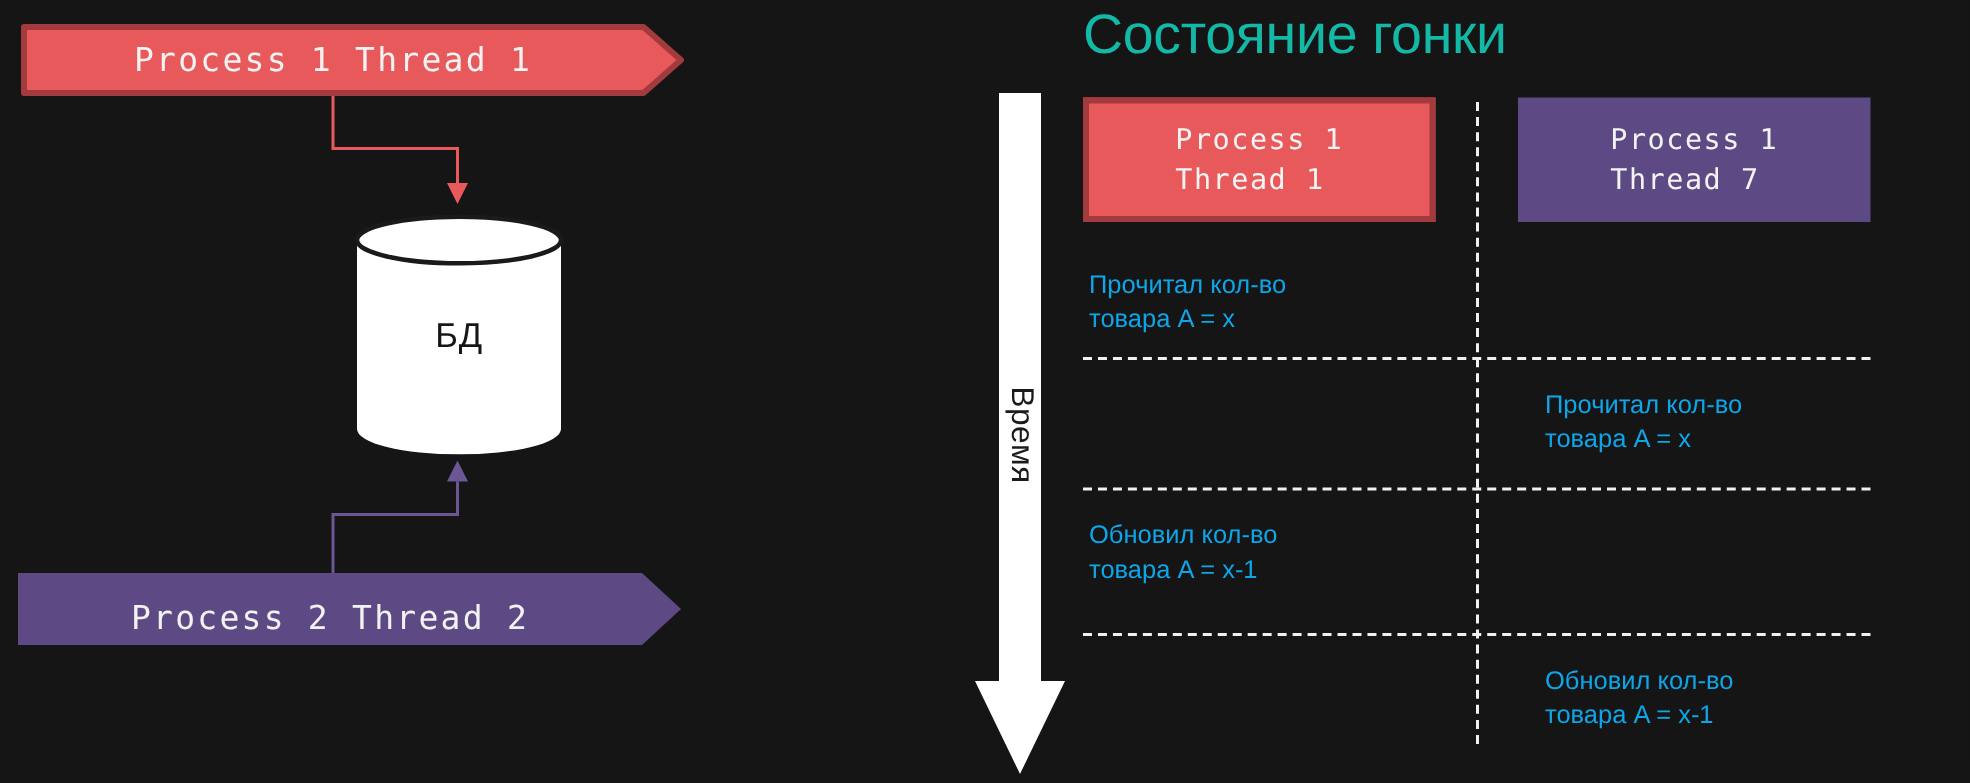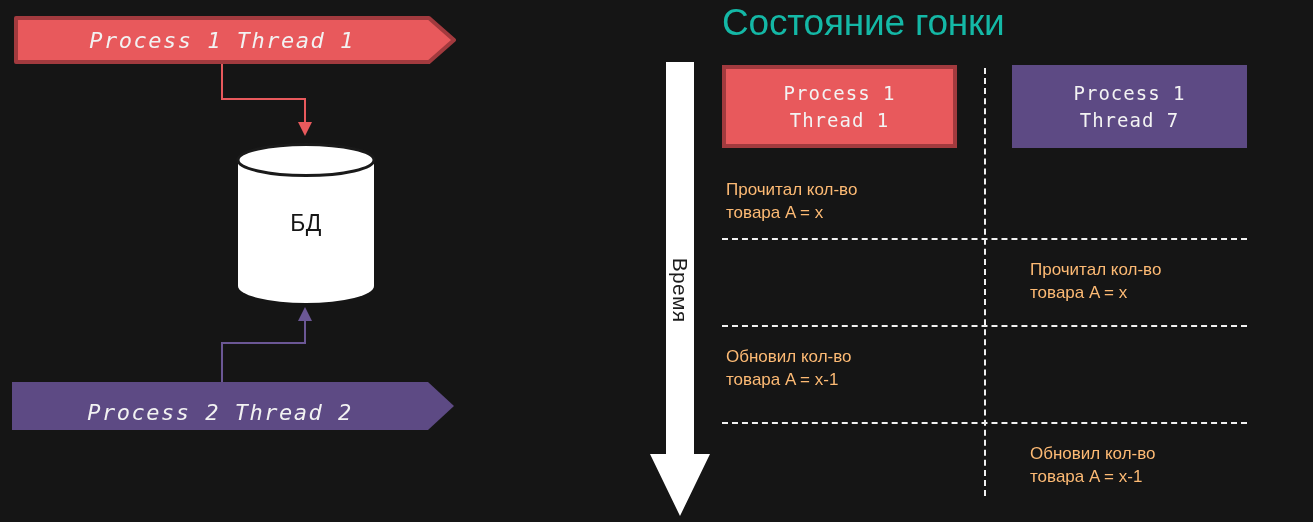--- a/index.html
+++ b/index.html
@@ -28,21 +28,20 @@
     left: 0; top: 0;
     width: 630px; height: 522px;
   }
 
   .banner {
     position: absolute;
     display: flex;
     align-items: center;
     justify-content: center;
     box-sizing: border-box;
-    font-style: italic;
   }
   .banner .banner-label {
     position: relative;
     z-index: 3;
     font-family: "DejaVu Sans Mono", monospace;
     font-size: 22px;
     letter-spacing: 1.5px;
     color: #f2f2f2;
     white-space: nowrap;
     margin-right: 26px;
@@ -125,21 +124,20 @@
 
   
   .col-head {
     position: absolute;
     top: 65px;
     height: 83px;
     box-sizing: border-box;
     display: flex;
     align-items: center;
     justify-content: center;
-    text-align: center;
     font-family: "DejaVu Sans Mono", monospace;
     font-size: 19px;
     line-height: 27px;
     color: #f3f3f3;
     letter-spacing: 1px;
   }
   #col-head-p1 {
     left: 92px;
     width: 235px;
     background: #e8595c;
@@ -165,21 +163,21 @@
     height: 0;
     border-top: 2px dashed #f0f0f0;
   }
 
   .cell {
     position: absolute;
     width: 248px;
     font-family: "Liberation Sans", sans-serif;
     font-size: 17px;
     line-height: 23px;
-    color: #fdba74;
+    color: #0ea5e9;
   }
   .cell.col-1 { left: 96px; }
   .cell.col-2 { left: 400px; }
 </style>
 </head>
 <body>
 
 <div id="stage">
 
   <div class="left-panel">

